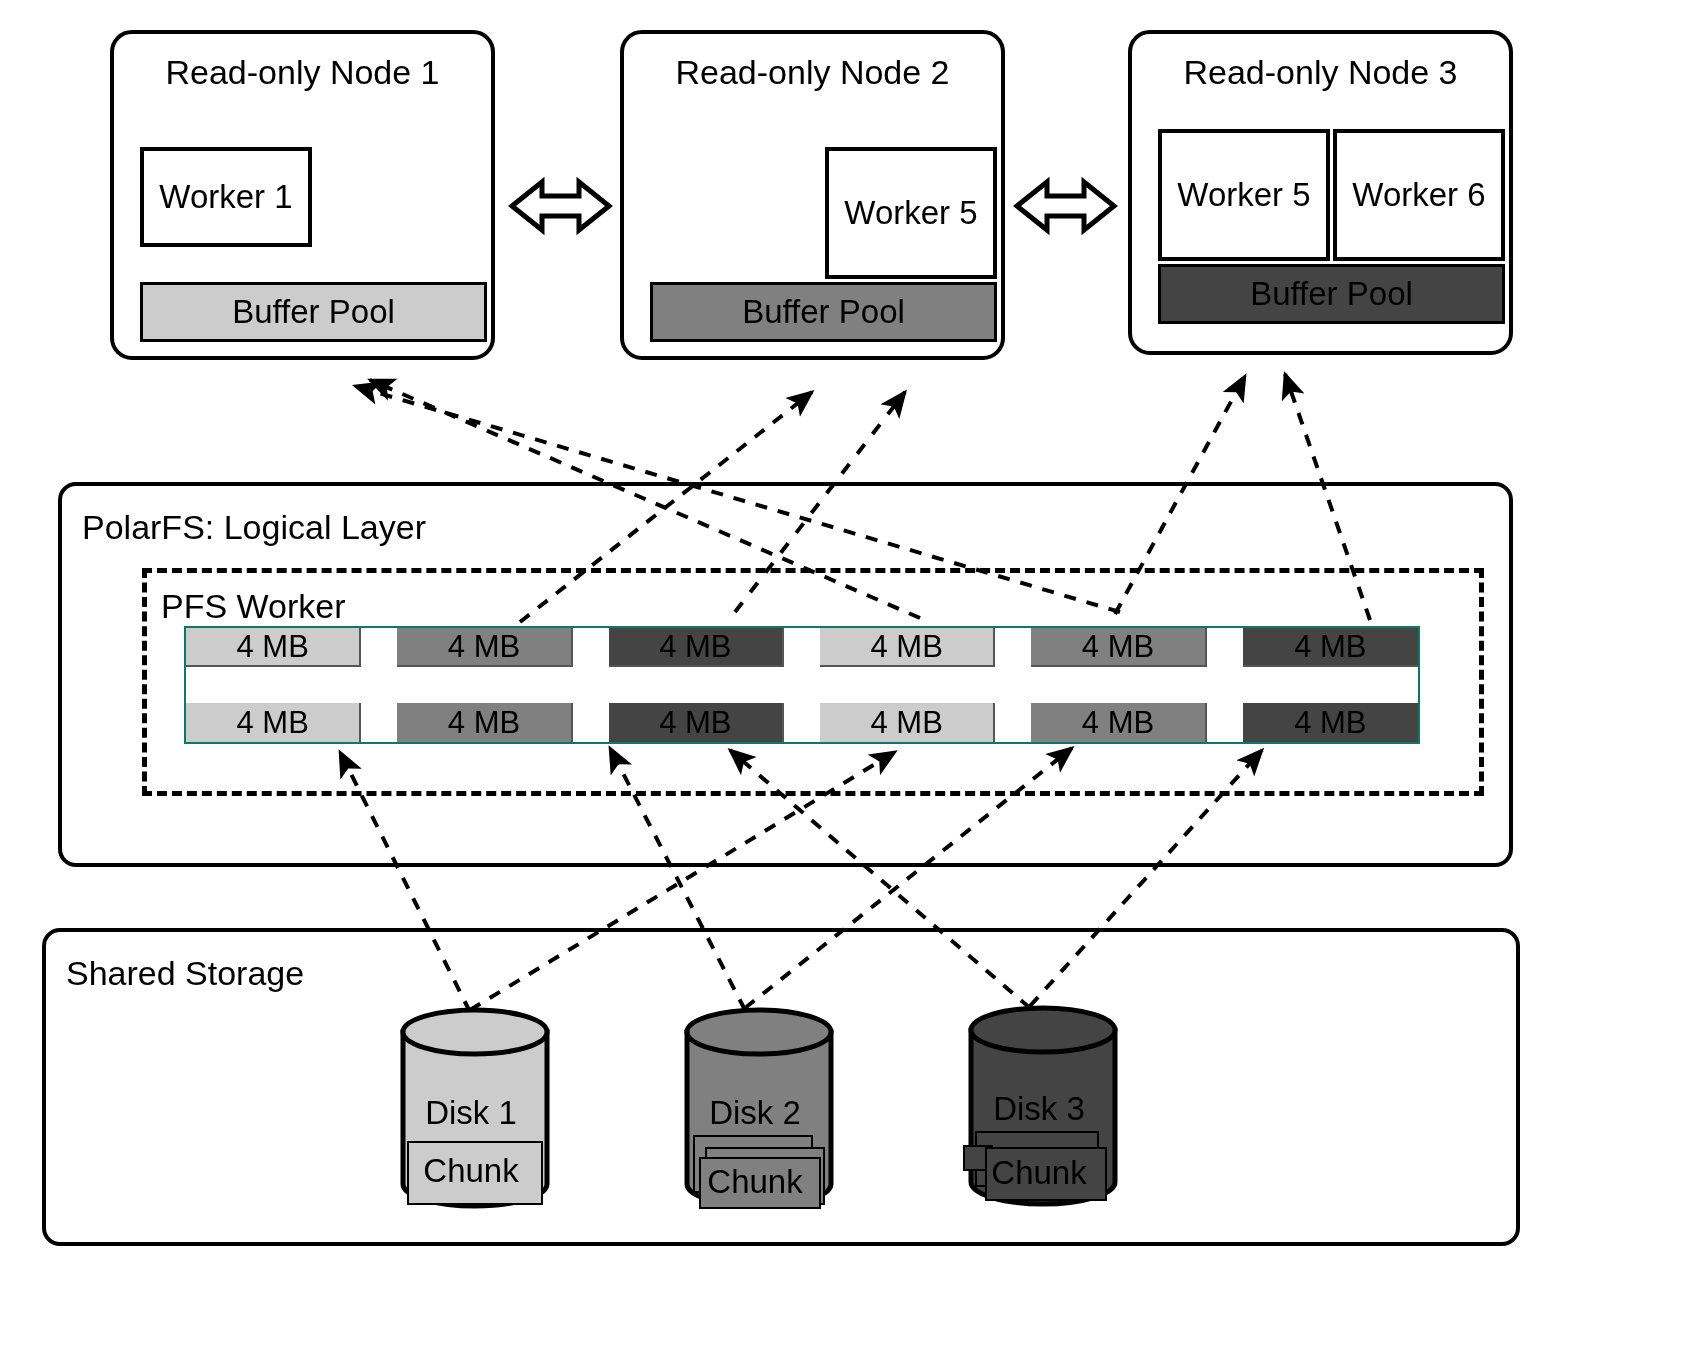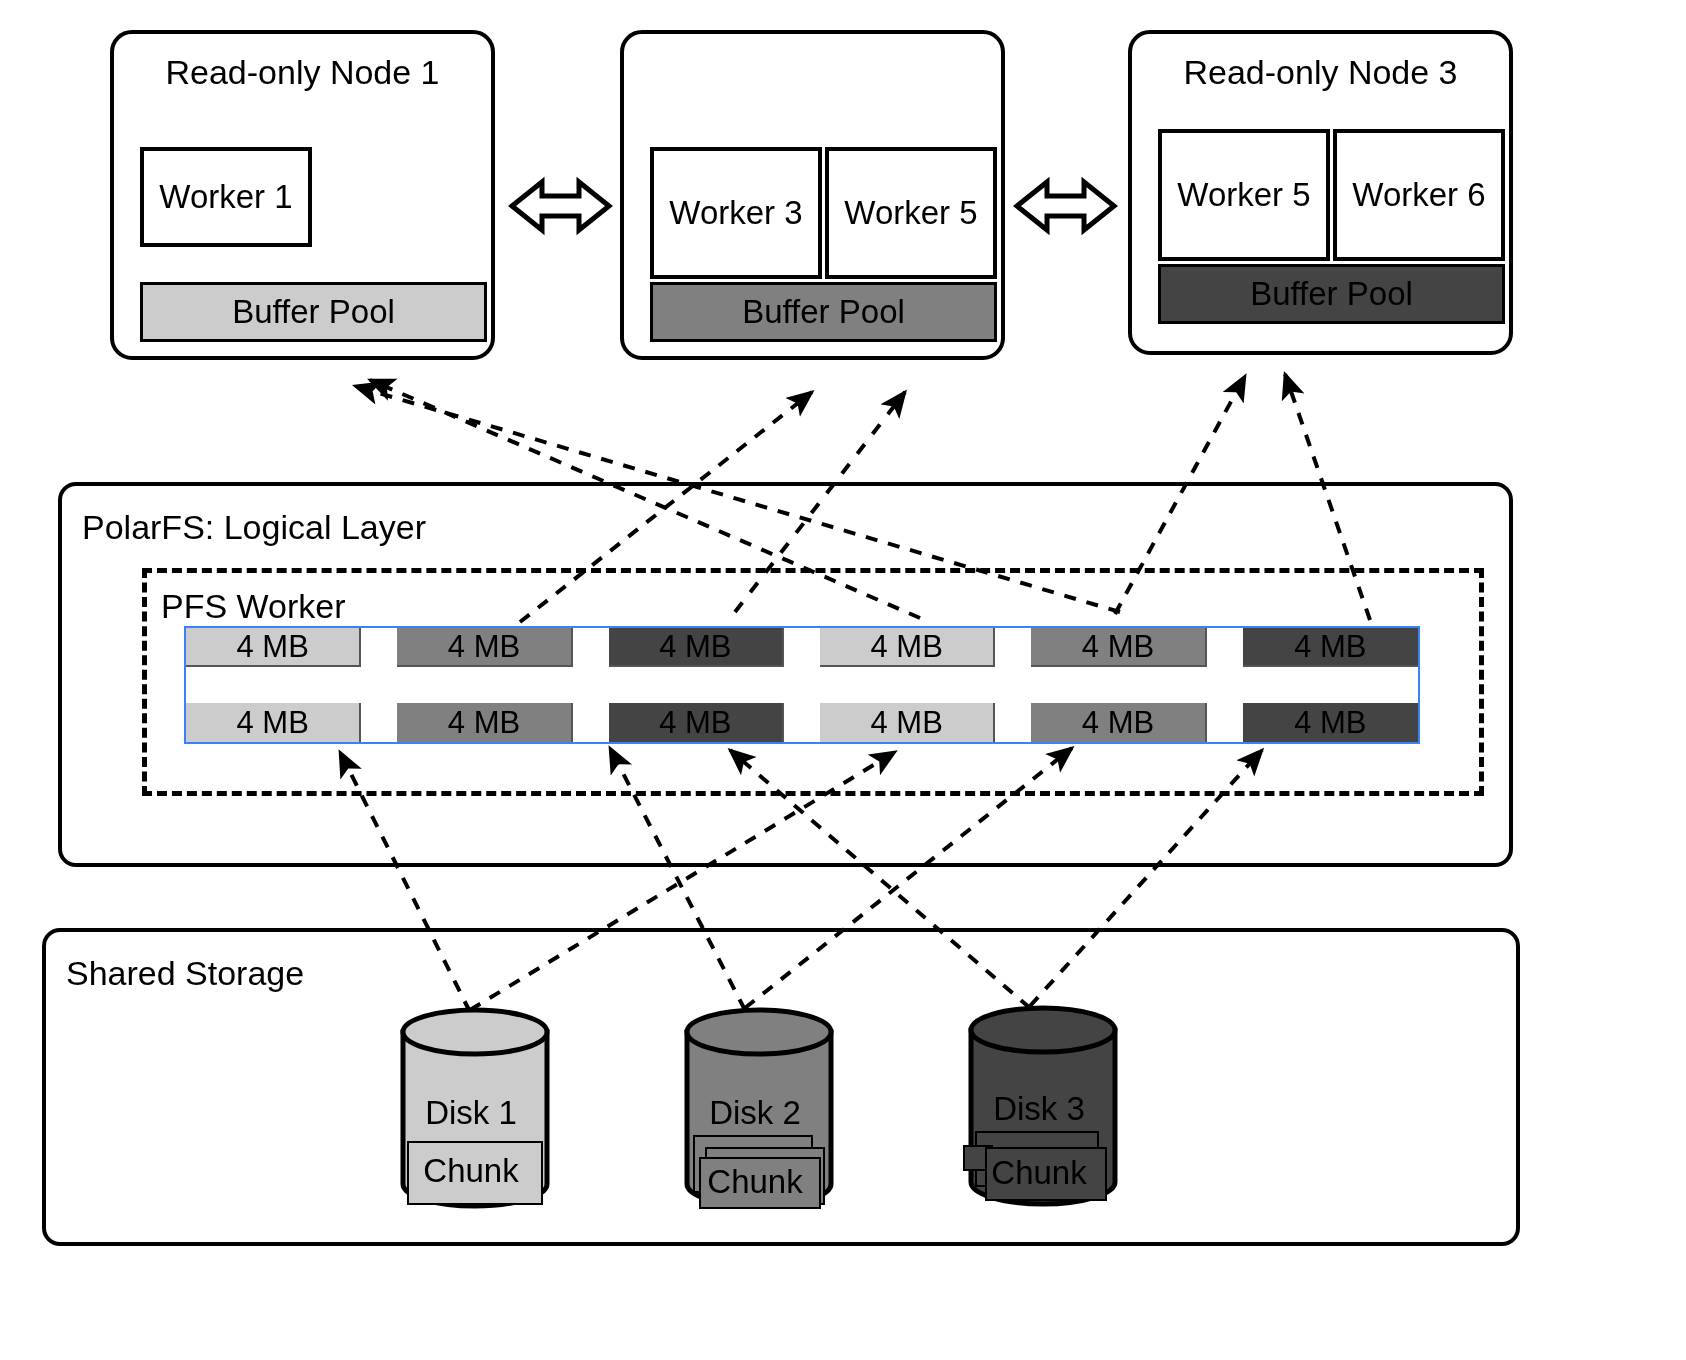--- a/index.html
+++ b/index.html
@@ -14,21 +14,21 @@
           display:flex;align-items:center;justify-content:center;font-size:33px;}
   .bufpool{position:absolute;border:3px solid #000;box-sizing:border-box;
            display:flex;align-items:center;justify-content:center;font-size:33px;}
 
   .layer{position:absolute;border:4px solid #000;border-radius:18px;background:transparent;box-sizing:border-box;}
   .layer-title{position:absolute;font-size:34px;line-height:38px;}
 
   .pfsbox{position:absolute;border:5px dashed #000;box-sizing:border-box;}
   .pfs-title{position:absolute;font-size:34px;line-height:38px;}
 
-  .blkgrid{position:absolute;display:grid;border:2px solid #3b82f6;box-sizing:border-box;gap:36px;}
+  .blkgrid{position:absolute;display:grid;border:2px solid #0f766e;box-sizing:border-box;gap:36px;}
   .blk{display:flex;align-items:center;justify-content:center;font-size:31px;
        border-right:2px solid #555;border-bottom:2px solid #555;box-sizing:border-box;}
 
   
   #wires{position:absolute;left:0;top:0;width:1686px;height:1360px;pointer-events:none;}
 
   
   .disk{position:absolute;padding-left:8px;}
   .disk svg{display:block;overflow:visible;}
   .disk-label{position:absolute;left:0;right:0;text-align:center;font-size:33px;}
@@ -70,21 +70,21 @@
     <div class="bufpool" style="left:26px;top:248px;width:347px;height:60px;background:#cccccc;color:#000;">Buffer Pool</div>
   </div>
 
   <div class="exchange" style="left:508px;top:172px;width:105px;height:68px;">
     <svg width="105" height="68" viewBox="0 0 105 68">
       <path d="M4 34 L34 10 L34 24 L71 24 L71 10 L101 34 L71 58 L71 44 L34 44 L34 58 Z" fill="#fff" stroke="#000" stroke-width="5" stroke-linejoin="miter"></path>
     </svg>
   </div>
 
   <div class="node" style="left:620px;top:30px;width:385px;height:330px;">
-    <div class="worker" style="left:26px;top:113px;width:172px;height:132px;">Worker 3</div>
+    <div class="node-title">Read-only Node 2</div>
     <div class="worker" style="left:201px;top:113px;width:172px;height:132px;">Worker 5</div>
     <div class="bufpool" style="left:26px;top:248px;width:347px;height:60px;background:#808080;color:#000;">Buffer Pool</div>
   </div>
 
   <div class="exchange" style="left:1013px;top:172px;width:105px;height:68px;">
     <svg width="105" height="68" viewBox="0 0 105 68">
       <path d="M4 34 L34 10 L34 24 L71 24 L71 10 L101 34 L71 58 L71 44 L34 44 L34 58 Z" fill="#fff" stroke="#000" stroke-width="5" stroke-linejoin="miter"></path>
     </svg>
   </div>
 

